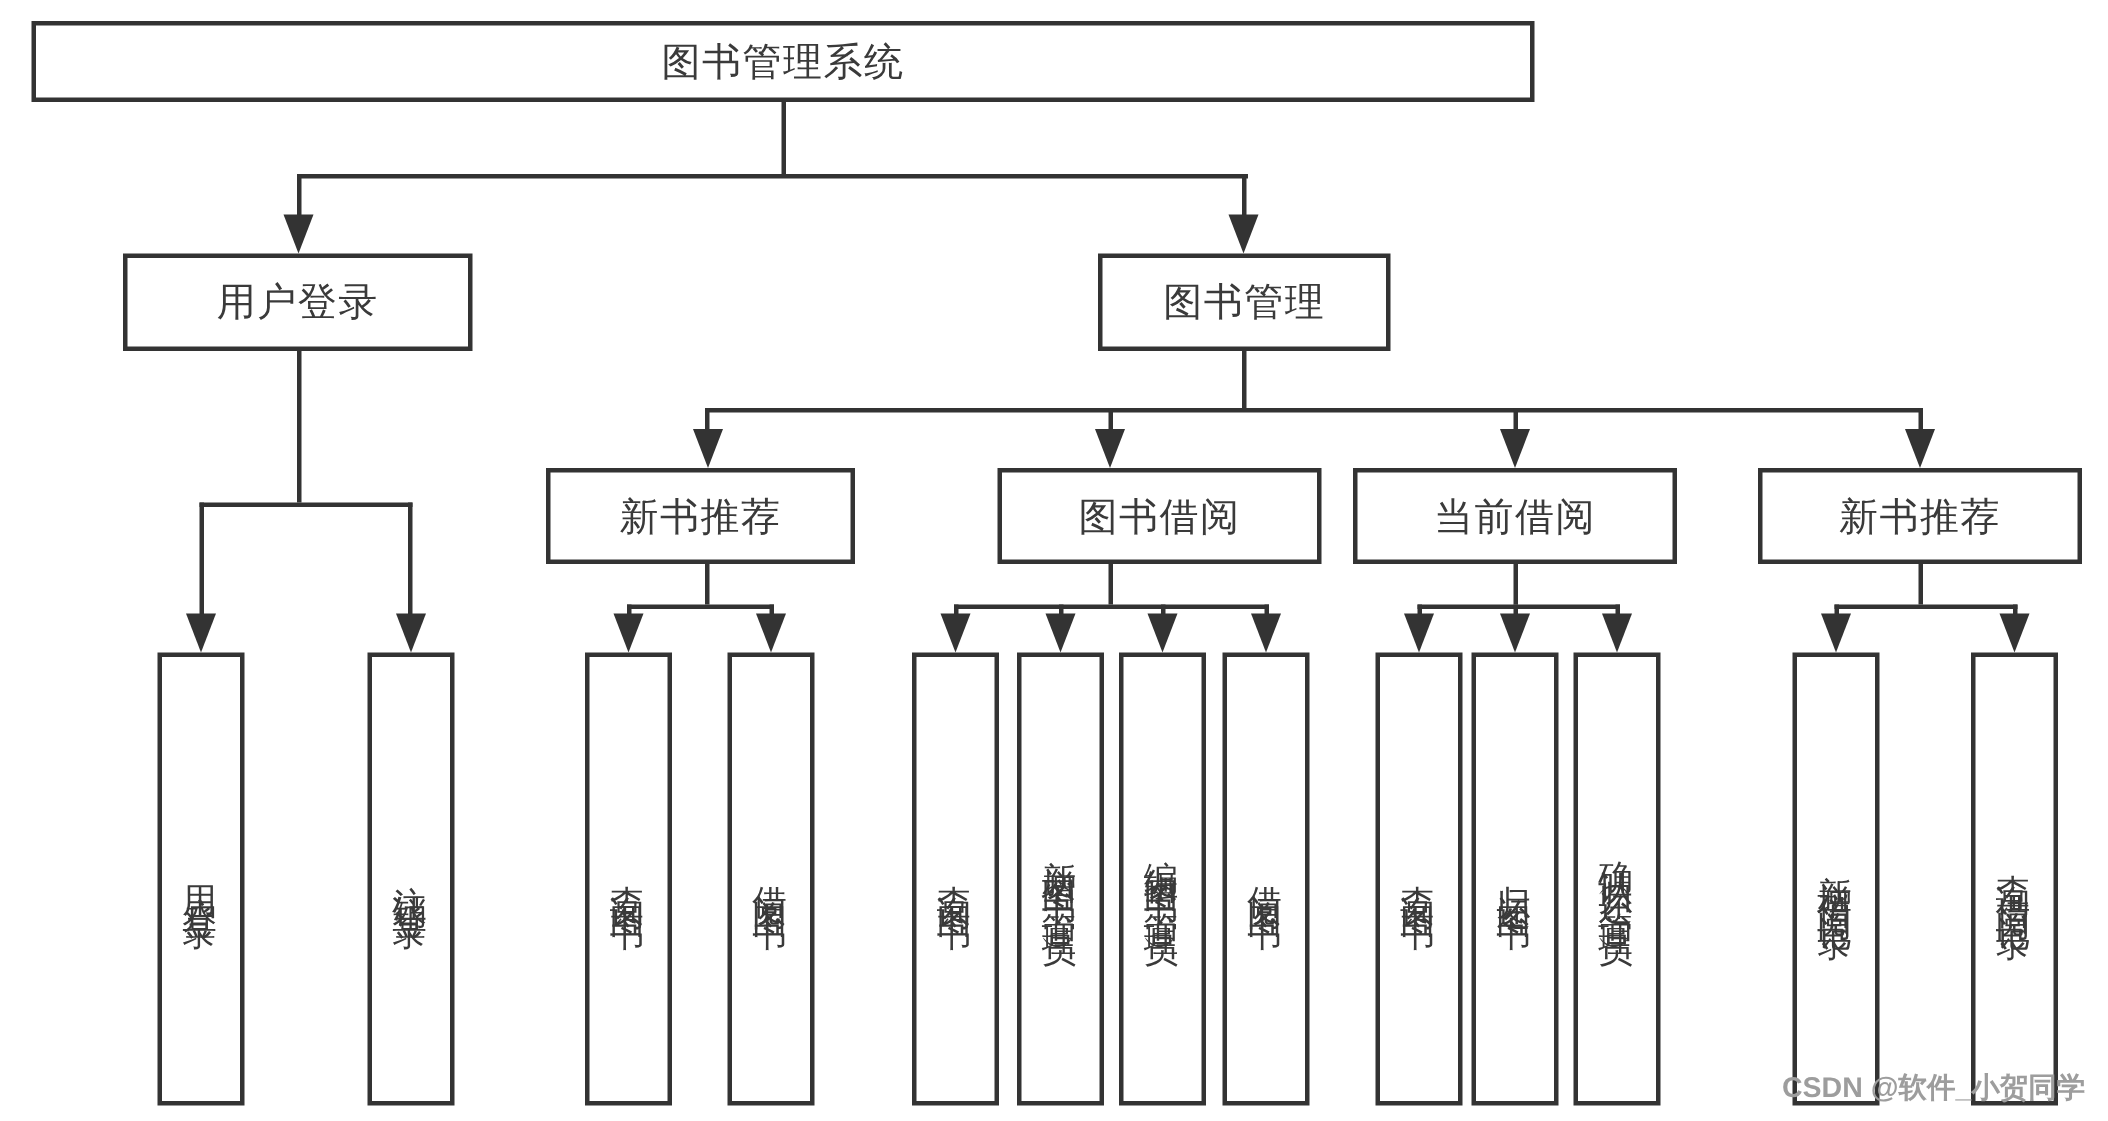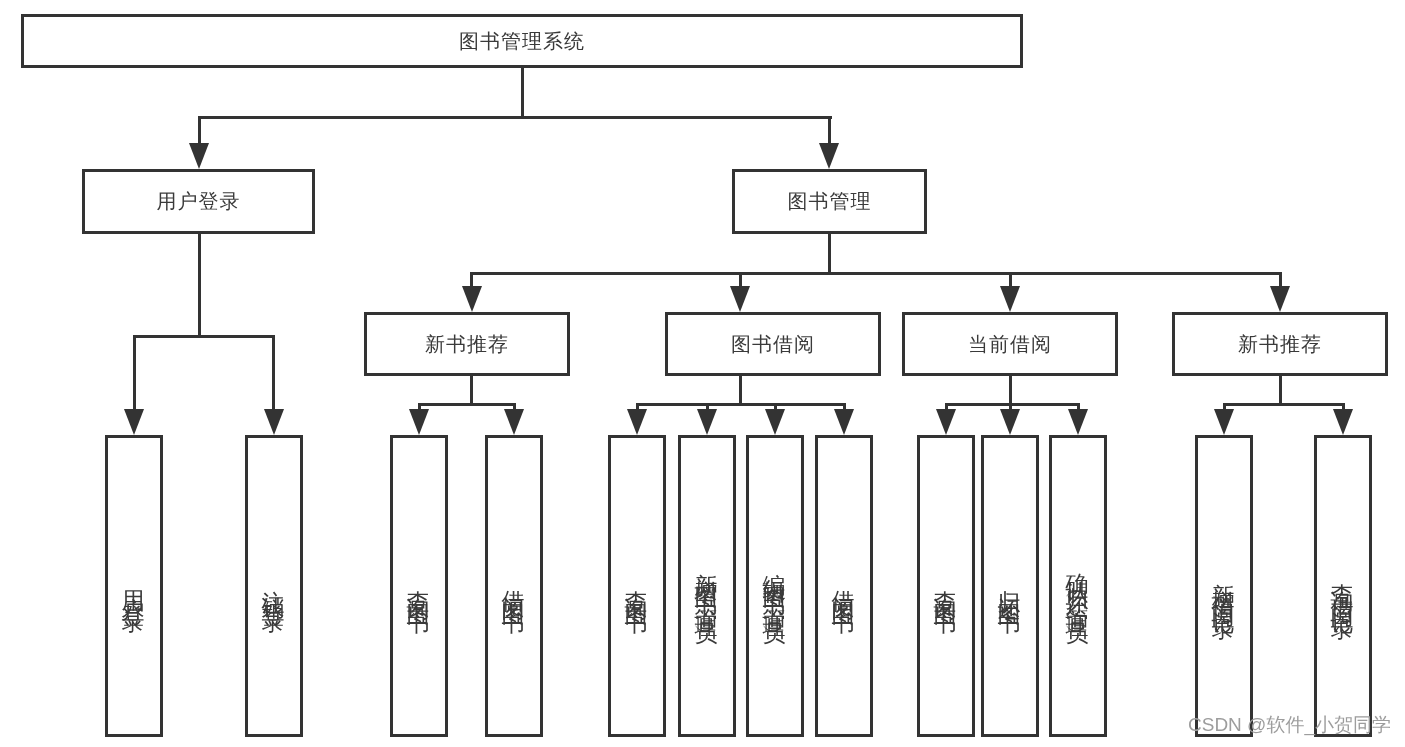--- a/index.html
+++ b/index.html
@@ -8,41 +8,42 @@
   .box{
     position:absolute;
     box-sizing:border-box;
     border:3px solid #333333;
     background:#ffffff;
     display:flex;
     align-items:center;
     justify-content:center;
     color:#3a3a3a;
   }
-  .hbox{font-size:20px;letter-spacing:1px;align-items:center;}
+  .hbox{font-size:26px;letter-spacing:1px;align-items:center;}
   .leaf{
     writing-mode:vertical-rl;
     text-orientation:mixed;
     font-size:23px;
     letter-spacing:7px;
   }
   .hline{position:absolute;height:3px;background:#333333;}
   .vline{position:absolute;width:3px;background:#333333;}
   .arrow{
     position:absolute;width:0;height:0;
     border-left:10px solid transparent;
     border-right:10px solid transparent;
     border-top:26px solid #333333;
   }
   .watermark{
     position:absolute;
     font-size:19px;
     color:#9d9d9d;
     z-index:10;
     white-space:nowrap;
+    font-weight:bold;
   }
 </style>
 </head>
 <body>
 
 <div class="canvas">
 
   <div class="box hbox" style="left:21px;top:14px;width:1002px;height:54px">
     <span>图书管理系统</span>
   </div>

